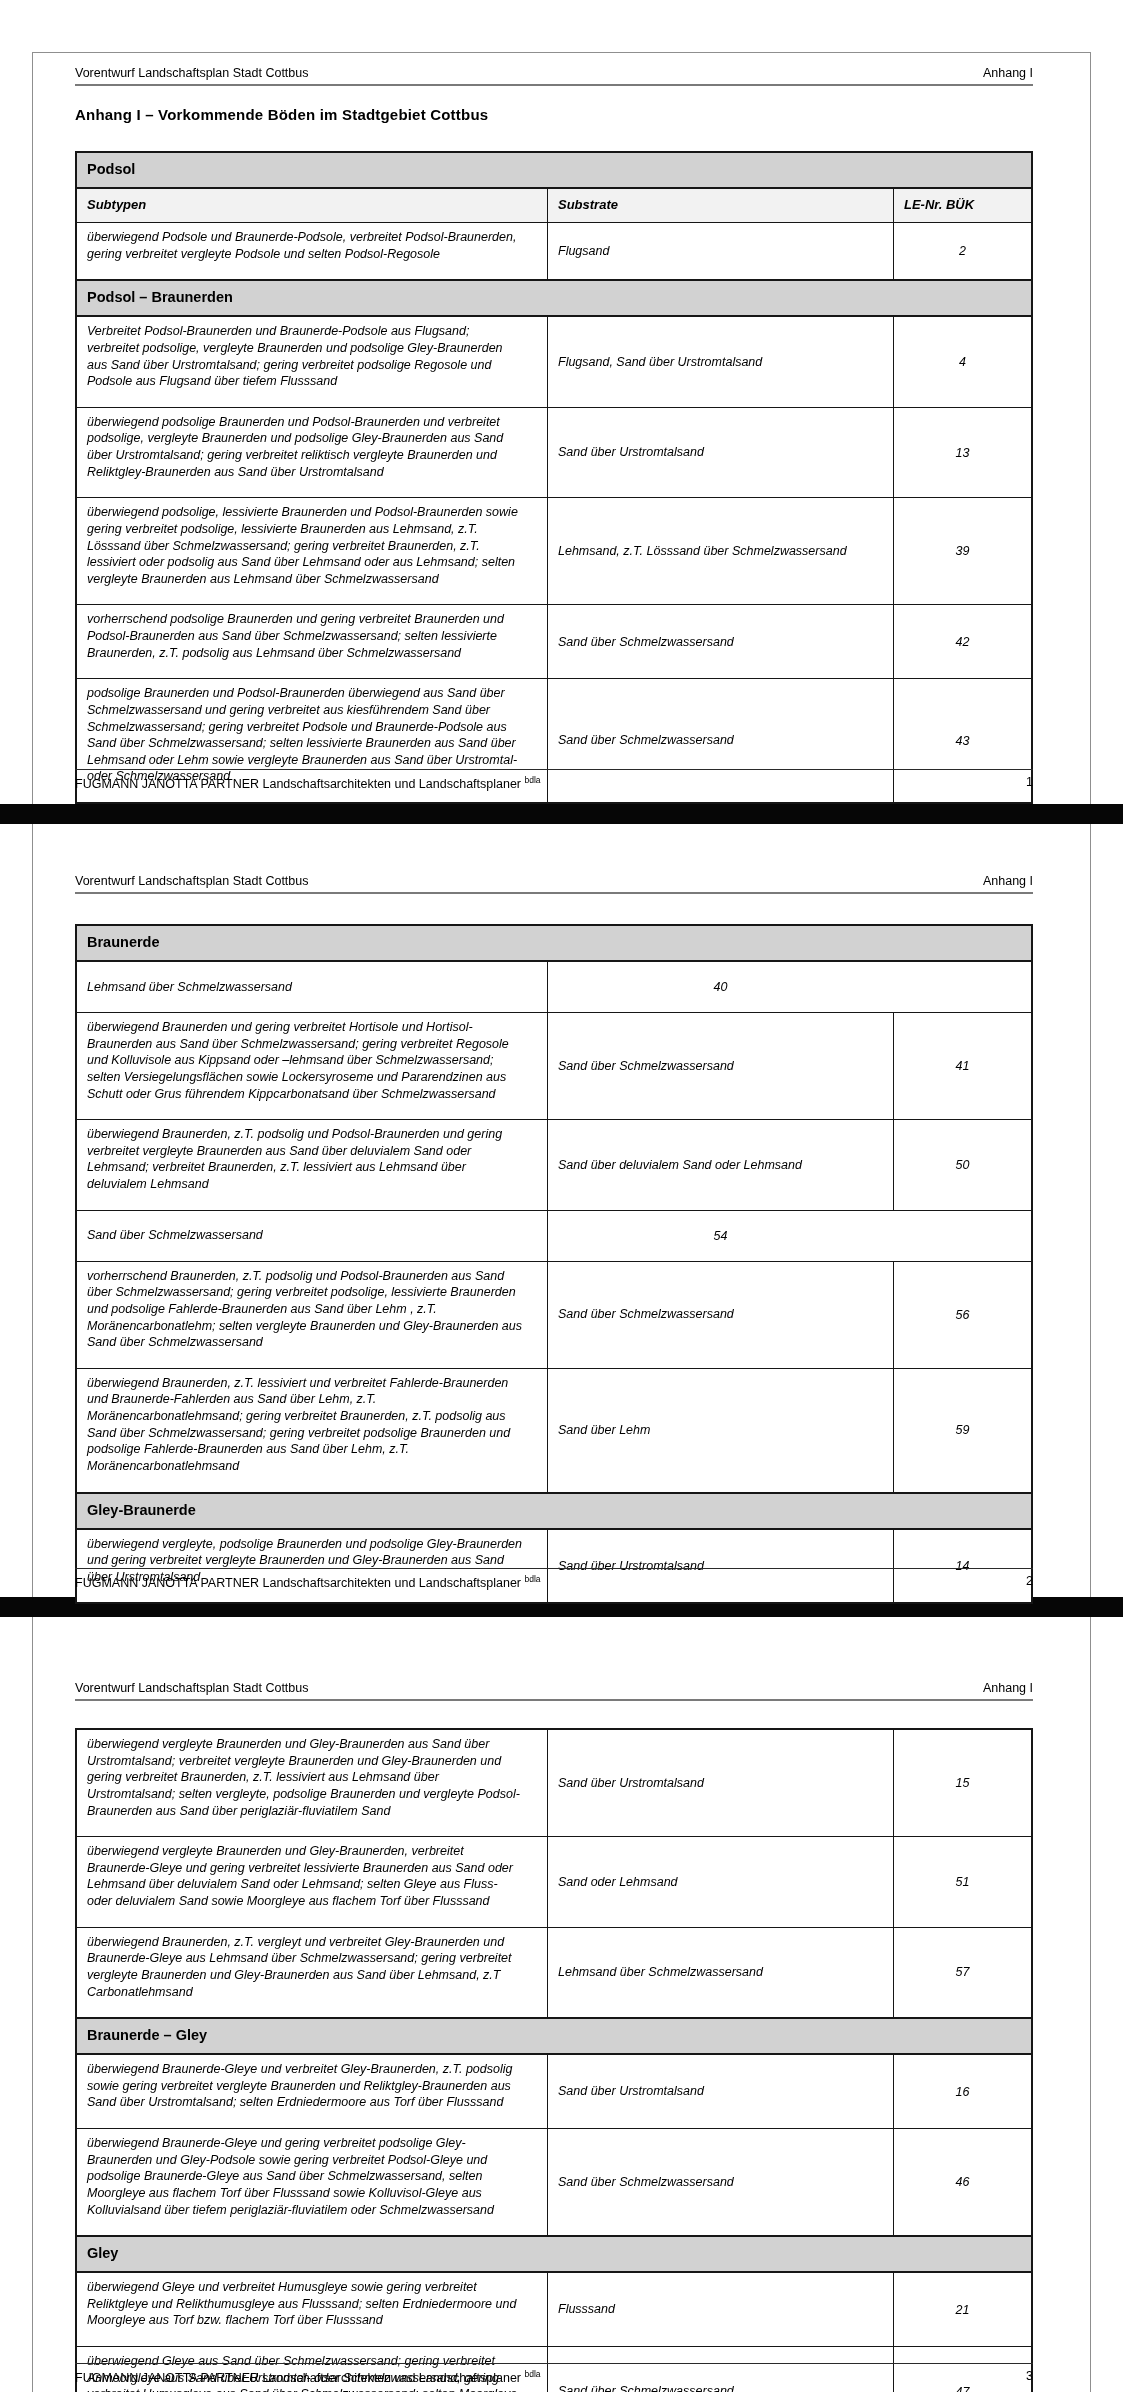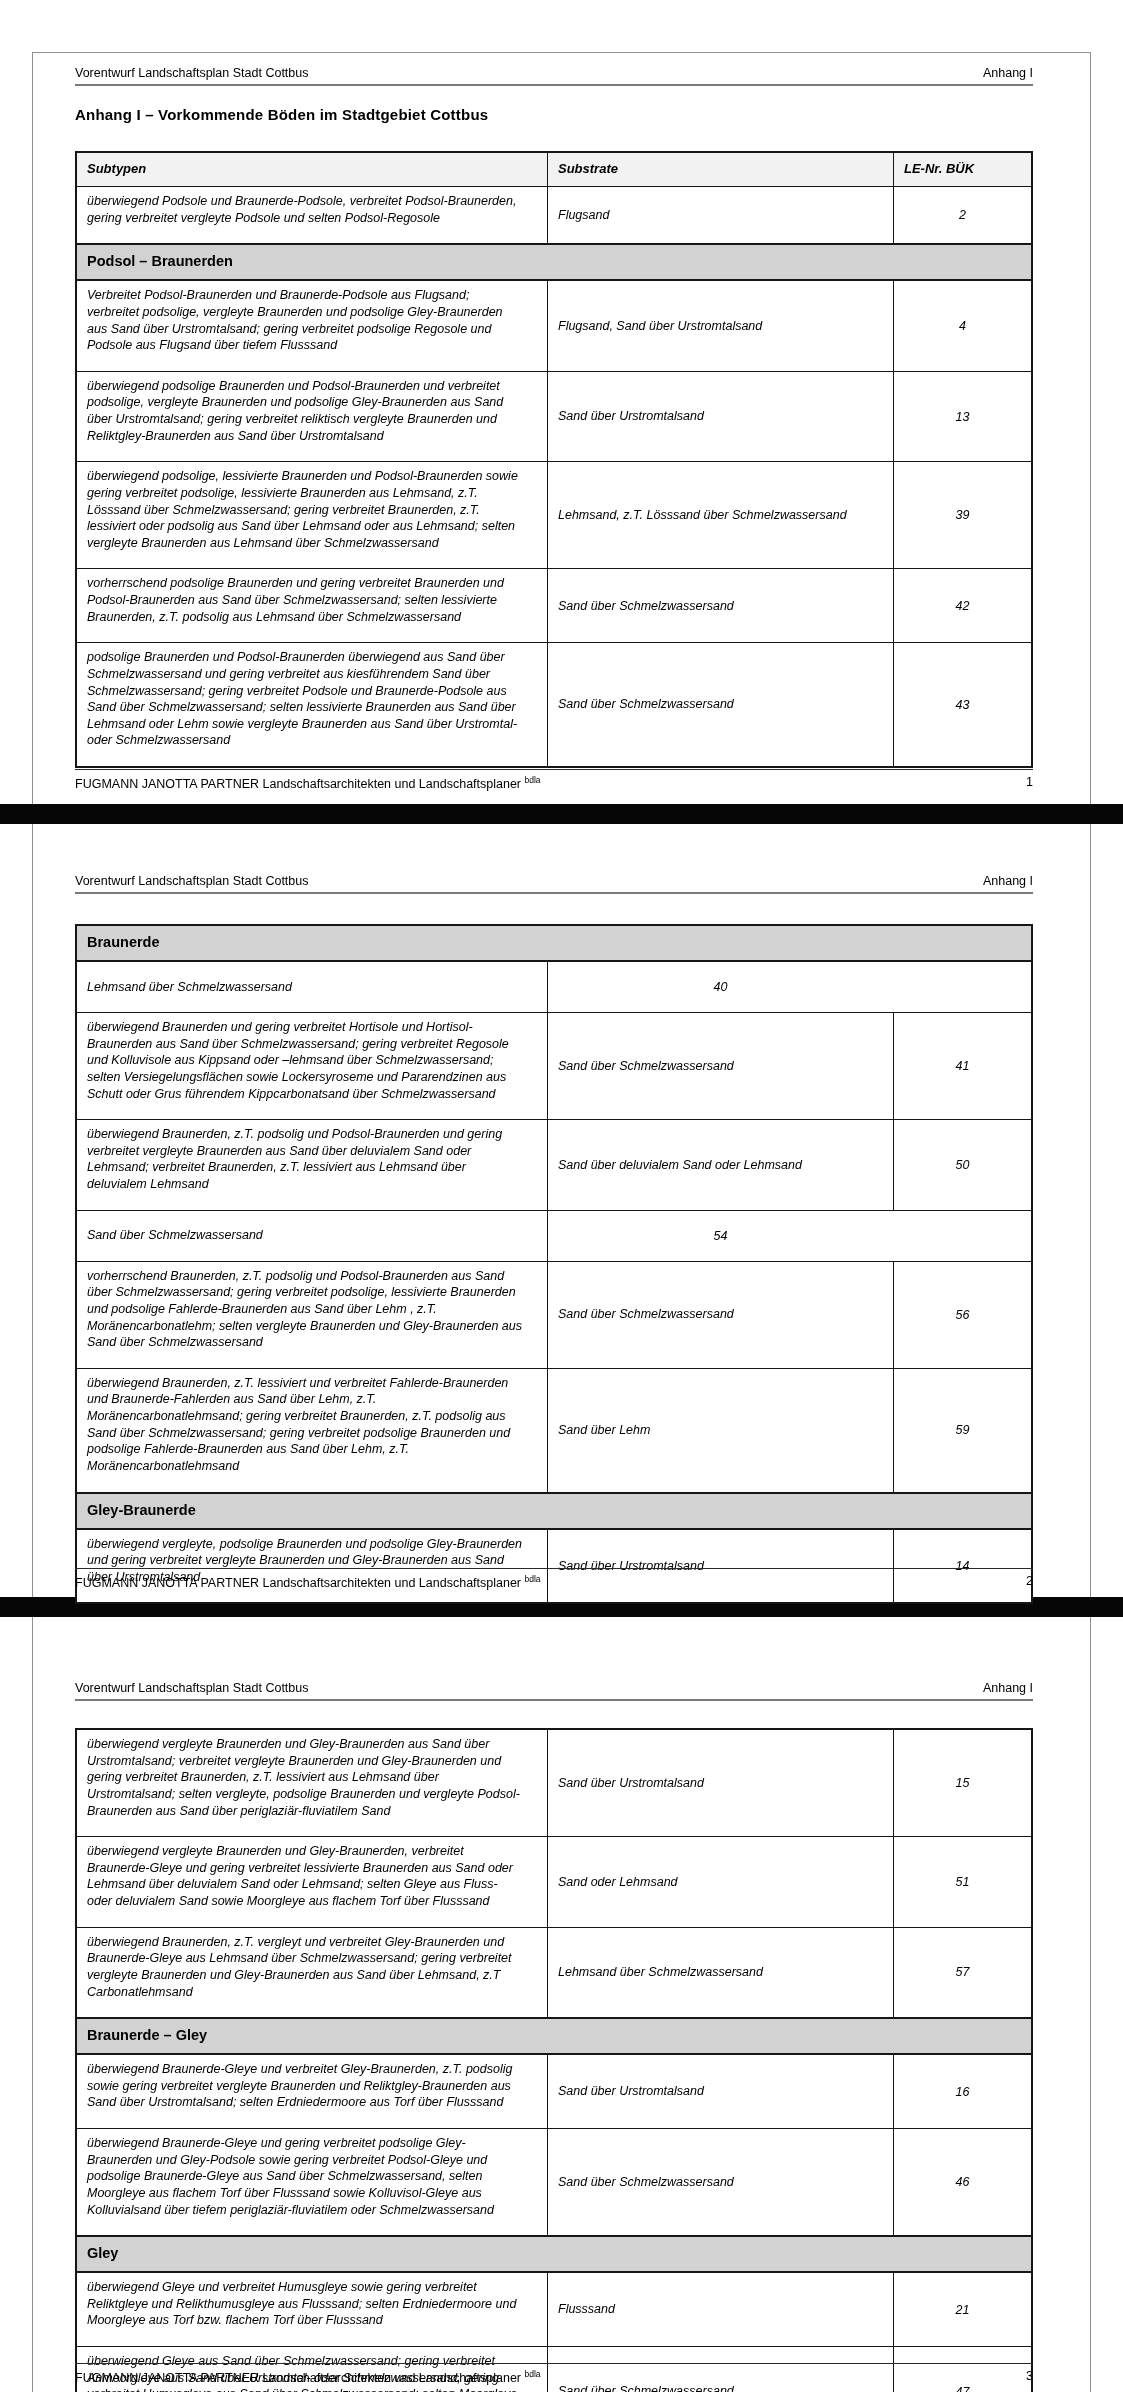--- a/index.html
+++ b/index.html
@@ -77,20 +77,23 @@
   <div class="top-strip"></div>
 
   <div class="page page-1">
     <div class="page-inner">
       <div class="page-header">
         <span>Vorentwurf Landschaftsplan Stadt Cottbus</span>
         <span>Anhang I</span>
       </div>
       <h1 class="page-title">Anhang I – Vorkommende Böden im Stadtgebiet Cottbus</h1>
       <div class="soil-table">
+          <div class="trow section-row">
+            <div class="section-label">Podsol</div>
+          </div>
           <div class="trow colhead-row">
             <div class="cell">Subtypen</div>
             <div class="cell">Substrate</div>
             <div class="cell">LE-Nr. BÜK</div>
           </div>
           <div class="trow body-row">
             <div class="cell subtypen-cell">überwiegend Podsole und Braunerde-Podsole, verbreitet Podsol-Braunerden, gering verbreitet vergleyte Podsole und selten Podsol-Regosole</div>
             <div class="cell substrate-cell">Flugsand</div>
             <div class="cell buek-cell">2</div>
           </div>

